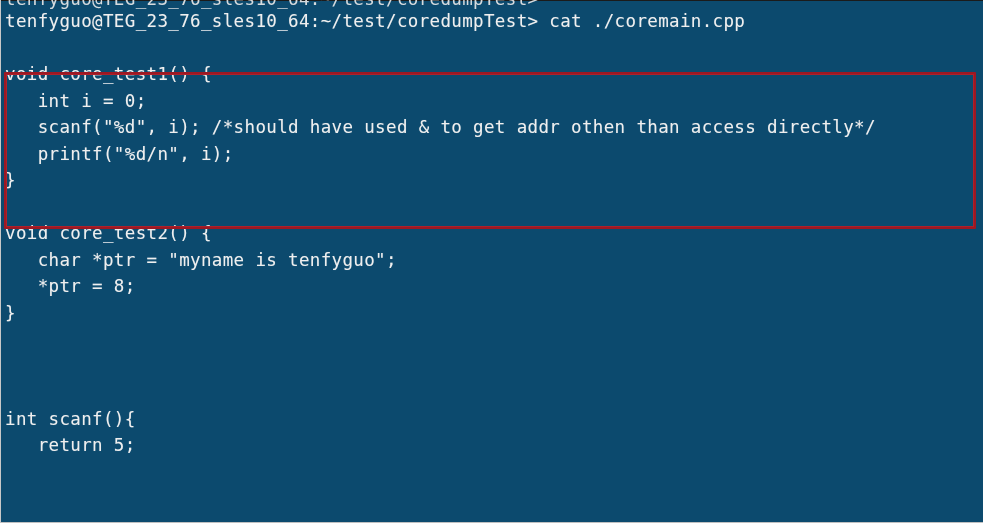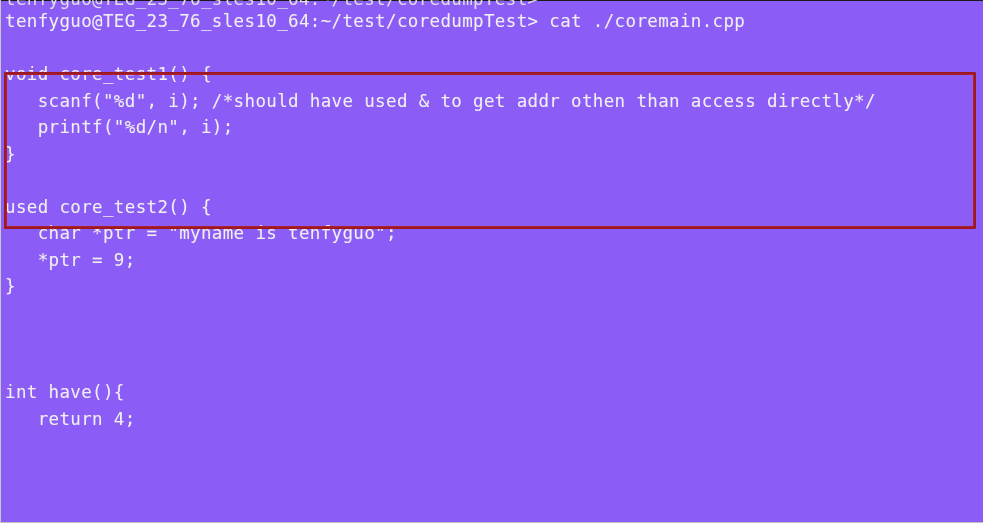--- a/index.html
+++ b/index.html
@@ -5,21 +5,21 @@
 <style>
   html, body {
     margin: 0;
     padding: 0;
     background: #000000;
   }
   #screen {
     position: relative;
     width: 983px;
     height: 523px;
-    background: #8b5cf6;
+    background: #0c4a6e;
     overflow: hidden;
     border-left: 1px solid #c8c8c8;
     border-bottom: 1px solid #c0c0c0;
     box-sizing: border-box;
     font-family: "DejaVu Sans Mono", "Liberation Mono", monospace;
   }
   
   .clipped-row {
     position: absolute;
     top: -14px;
@@ -92,32 +92,33 @@
   <div class="top-edge"></div>
 
   <div class="clipped-row">tenfyguo@TEG_23_76_sles10_64:~/test/coredumpTest&gt;</div>
 
   <div class="term-body">
 
     <div class="line">tenfyguo@TEG_23_76_sles10_64:~/test/coredumpTest&gt; cat ./coremain.cpp</div>
 
     <div class="line blank"></div>
     <div class="line">void core_test1() {</div>
+    <div class="line">   int i = 0;</div>
     <div class="line">   scanf("%d", i); /*should have used &amp; to get addr othen than access directly*/</div>
     <div class="line">   printf("%d/n", i);</div>
     <div class="line">}</div>
     <div class="line blank"></div>
-    <div class="line">used core_test2() {</div>
+    <div class="line">void core_test2() {</div>
     <div class="line">   char *ptr = "myname is tenfyguo";</div>
-    <div class="line">   *ptr = 9;</div>
+    <div class="line">   *ptr = 8;</div>
     <div class="line">}</div>
     <div class="line blank"></div>
     <div class="line blank"></div>
     <div class="line blank"></div>
-    <div class="line">int have(){</div>
-    <div class="line">   return 4;</div>
+    <div class="line">int scanf(){</div>
+    <div class="line">   return 5;</div>
     <div class="line blank"></div>
 
   </div>
 
   <div id="highlight-box"></div>
 
 </div>
 
 </body></html>

